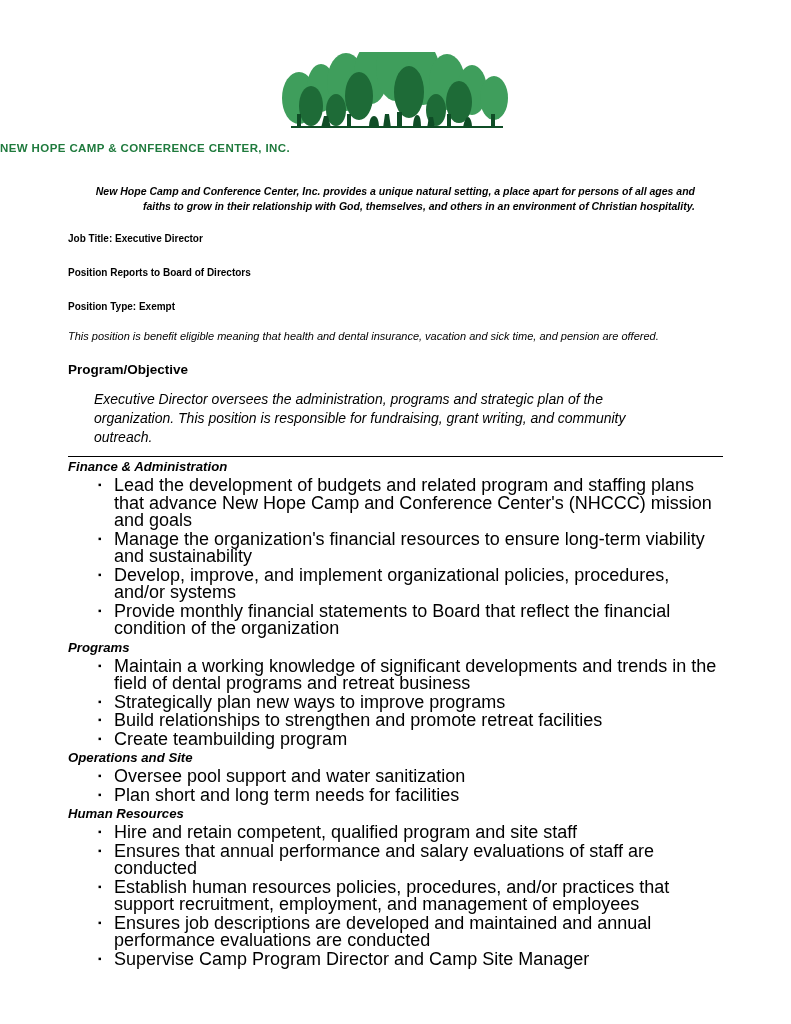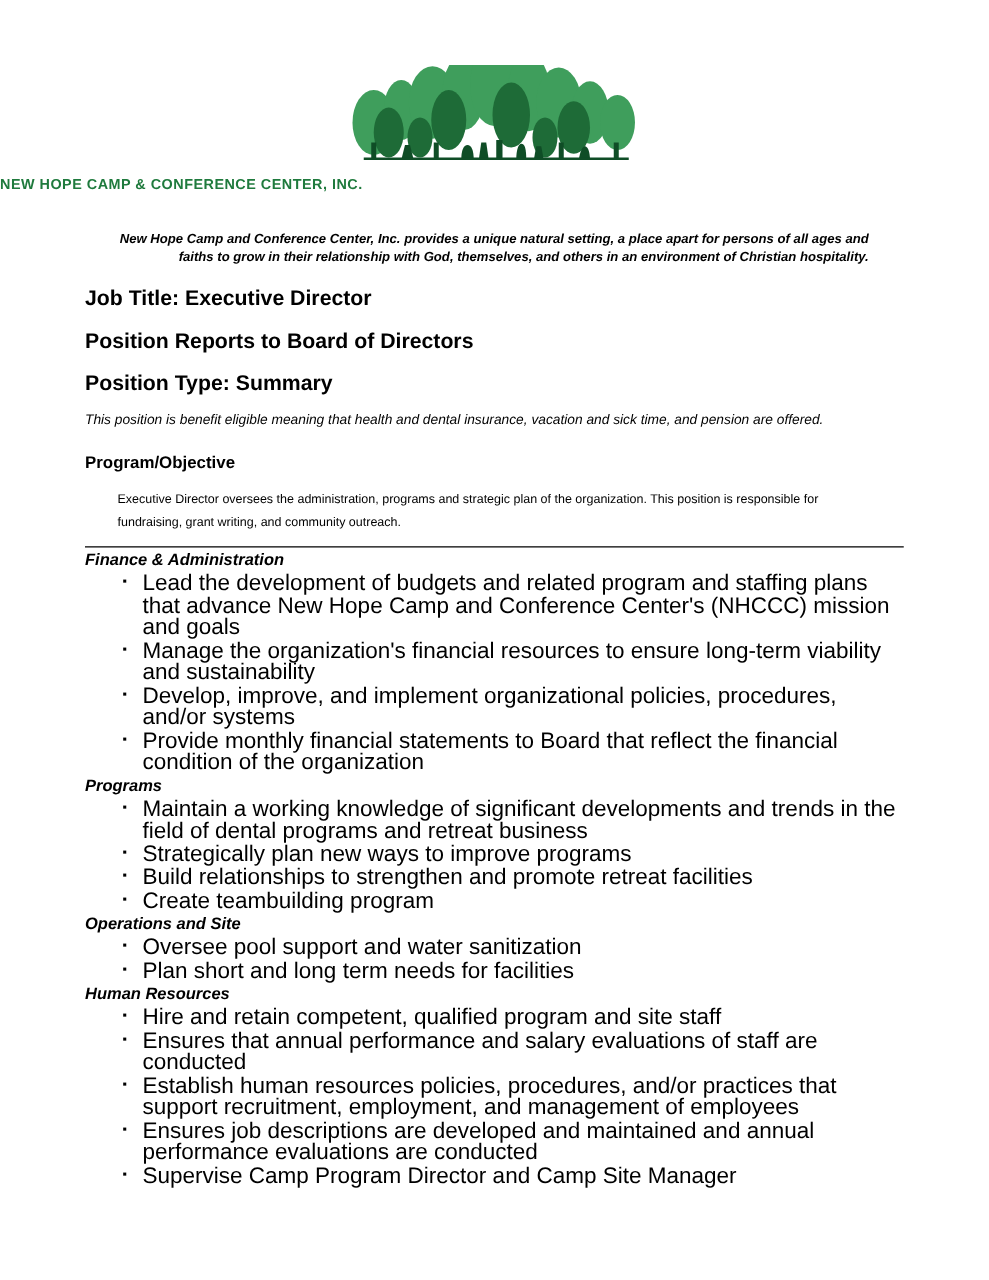--- a/index.html
+++ b/index.html
@@ -51,40 +51,41 @@
     margin-right: 28px;
     font-size: 10.5px;
     line-height: 14.5px;
     font-style: italic;
     font-weight: bold;
     color: #000;
     text-align: right;
   }
   .field-line {
     margin-top: 17px;
-    font-size: 17px;
+    font-size: 10px;
     font-weight: bold;
     line-height: 17px;
   }
   .note-line {
     margin-top: 14px;
     font-size: 11px;
     font-style: italic;
     line-height: 15px;
   }
   .section-head {
     margin-top: 18px;
     font-size: 13.5px;
     font-weight: bold;
   }
   .summary-text {
     margin-top: 13px;
     margin-left: 26px;
     margin-right: 42px;
-    font-size: 10px;
+    font-size: 14px;
+    font-style: italic;
     line-height: 19px;
   }
   .rule {
     margin-top: 9px;
     border-top: 1px solid #000;
     width: 100%;
   }
   .cat-head {
     margin-top: 0;
     font-size: 13.2px;
@@ -166,21 +167,21 @@
       <span>Executive Director</span>
     </div>
 
     <div class="field-line">
       <span>Position Reports to</span>
       <span>Board of Directors</span>
     </div>
 
     <div class="field-line">
       <span>Position Type:</span>
-      <span>Summary</span>
+      <span>Exempt</span>
     </div>
 
     <div class="note-line">This position is benefit eligible meaning that health and dental insurance, vacation and sick time, and pension are offered.</div>
 
     <div class="section-head">Program/Objective</div>
     <div class="summary-text">Executive Director oversees the administration, programs and strategic plan of the organization. This position is responsible for fundraising, grant writing, and community outreach.</div>
 
     <div class="rule"></div>
 
     <div class="cat-block">

